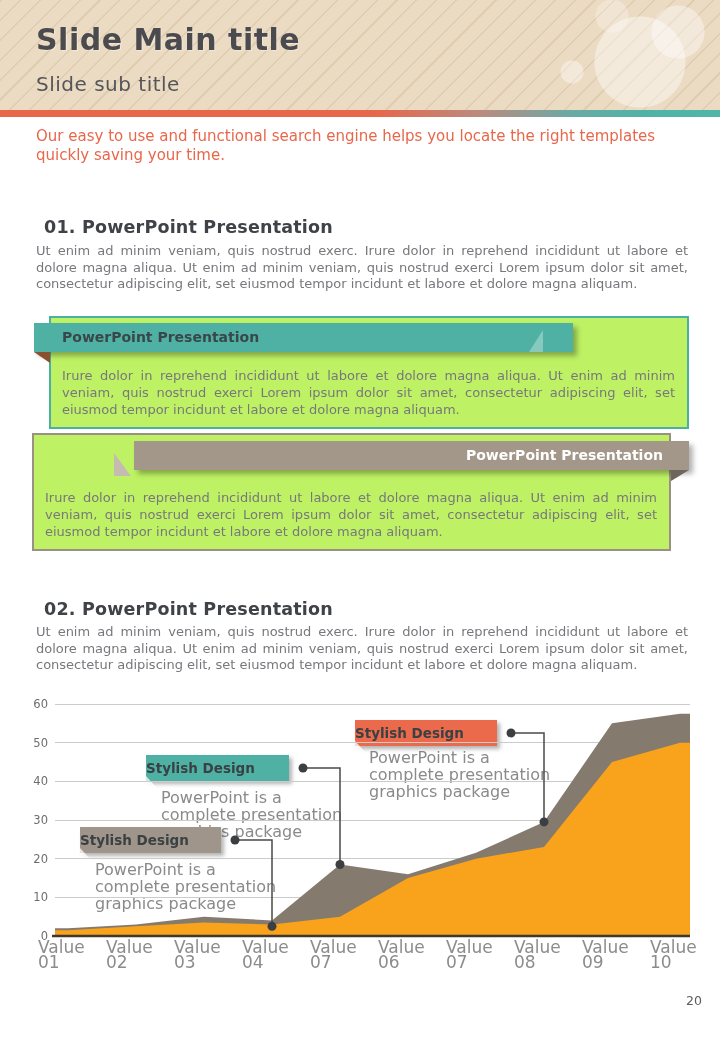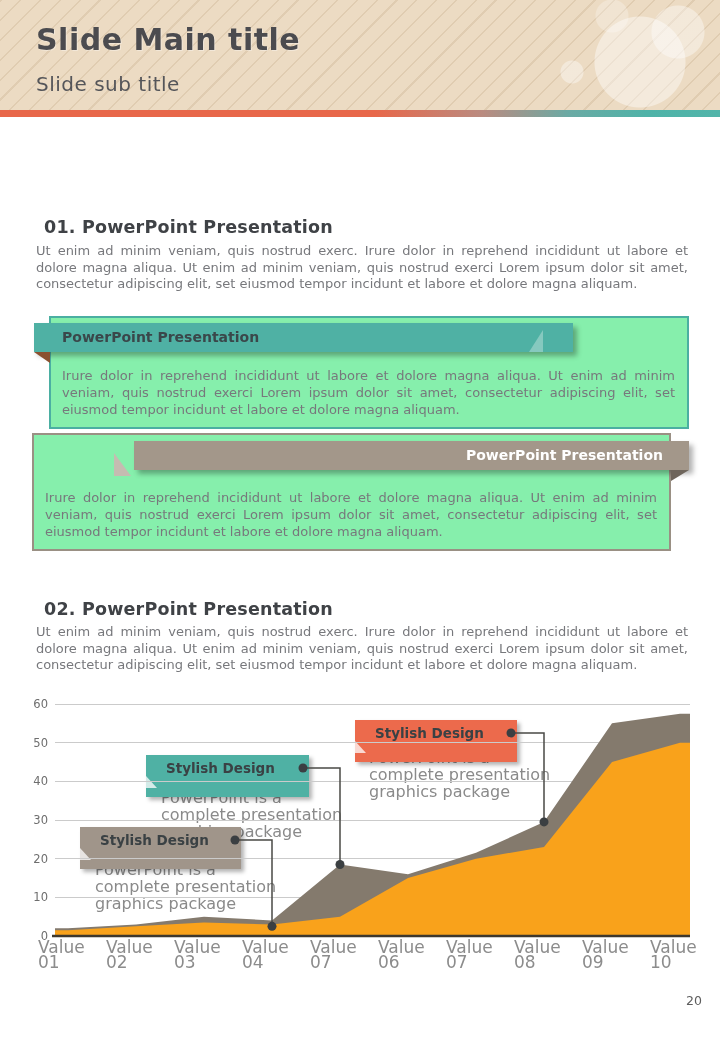--- a/index.html
+++ b/index.html
@@ -22,62 +22,63 @@
       background:linear-gradient(to right,#e8674a 0%,#e8674a 52%,#ba8b80 67%,#6aaaa4 79%,#4fb3a8 90%,#52b5aa 100%);}
 
   
   .intro{position:absolute;left:36px;top:127px;width:652px;font-size:15px;line-height:19px;color:#e8674a;}
   .sec-heading{position:absolute;left:44px;font-size:17.5px;font-weight:bold;color:#3f4246;letter-spacing:.2px;}
   .sec-body{position:absolute;left:36px;width:652px;font-size:13px;line-height:16.5px;color:#77787c;text-align:justify;}
   #h1{top:217px;} #b1{top:243px;}
   #h2{top:599px;} #b2{top:624px;}
 
   
-  .cbox{position:absolute;background:#86efac;}
+  .cbox{position:absolute;background:#bef264;}
   #cbox1{left:49px;top:316px;width:636px;height:109px;border:2px solid #4bafa2;}
   #cbox2{left:32px;top:433px;width:635px;height:114px;border:2px solid #9a9084;}
   .cbox .body{position:absolute;left:11px;right:12px;top:49px;font-size:13px;line-height:17px;text-align:justify;color:#77787c;}
   #cbox2 .body{top:54px;}
   .ribbon{position:absolute;height:29px;box-shadow:4px 4px 5px rgba(0,0,0,.30);font-weight:bold;font-size:14px;line-height:29px;}
   #ribbon1{left:-17px;top:5px;width:511px;background:#4fb1a4;color:#3a474a;padding-left:28px;}
   #ribbon2{right:-20px;top:6px;width:529px;background:#a3978a;color:#ffffff;text-align:right;padding-right:26px;}
   .fold{position:absolute;width:0;height:0;}
   #fold1{left:-17px;top:34px;border-top:11px solid #8a5130;border-left:16px solid transparent;}
   #curl1{left:478px;top:12px;border-bottom:22px solid #86c9bf;border-left:14px solid transparent;}
   #fold2{right:-20px;top:35px;border-top:11px solid #6e655b;border-right:18px solid transparent;}
   #curl2{left:-20px;top:12px;border-bottom:23px solid #c5bcb1;border-right:17px solid transparent;}
   .fold-in{position:absolute;}
 
   
   .chart{position:absolute;left:0;top:690px;width:720px;height:300px;}
   .chart svg{position:absolute;left:0;top:0;z-index:3;pointer-events:none;}
   .ytick{position:absolute;width:34px;text-align:right;font-size:11.5px;color:#6e6e6e;z-index:1;}
   .xlab{position:absolute;width:60px;text-align:left;font-size:17px;line-height:15px;color:#8c8c8c;top:250px;z-index:1;}
-  .badge{position:absolute;height:42px;z-index:2;font-weight:bold;font-size:13.5px;line-height:26px;
-         color:#3a4144;padding-left:20px;box-shadow:3px 3px 4px rgba(0,0,0,.30);}
+  .badge{position:absolute;height:26px;z-index:2;font-weight:bold;font-size:13.5px;line-height:26px;
+         color:#3a4144;padding-left:0;box-shadow:3px 3px 4px rgba(0,0,0,.30);}
   #badge-0{left:80px;top:137px;width:141px;background:#a0958a;}
   #badge-1{left:146px;top:65px;width:143px;background:#4fb1a4;}
   #badge-2{left:355px;top:30px;width:142px;background:#ec6a4c;}
   .badge .bcurl{position:absolute;left:0;top:21px;width:0;height:0;border-bottom:12px solid rgba(255,255,255,.75);border-right:11px solid transparent;}
   .desc{position:absolute;width:190px;font-size:16px;line-height:17px;color:#8a8a8a;z-index:1;}
   #desc-0{left:95px;top:171px;} #desc-1{left:161px;top:99px;} #desc-2{left:369px;top:59px;}
 
   .page-num{position:absolute;right:18px;top:993px;font-size:12.5px;color:#5d5d5d;}
 </style>
 </head>
 <body>
 
 <div id="page">
 
   <div class="header">
     <div class="main-title">Slide Main title</div>
     <div class="sub-title">Slide sub title</div>
   </div>
   <div class="accent-bar"></div>
 
+  <div class="intro">Our easy to use and functional search engine helps you locate the right templates quickly saving your time.</div>
 
   <div class="sec-heading" id="h1">01. PowerPoint Presentation</div>
   <div class="sec-body" id="b1">Ut enim ad minim veniam, quis nostrud exerc. Irure dolor in reprehend incididunt ut labore et dolore magna aliqua. Ut enim ad minim veniam, quis nostrud exerci  Lorem ipsum dolor sit amet, consectetur adipiscing elit, set eiusmod tempor incidunt et labore et dolore magna aliquam.</div>
 
   <div class="cbox" id="cbox1">
     <div class="ribbon" id="ribbon1">
       <span>PowerPoint Presentation</span>
     </div>
     <div class="fold" id="fold1"></div>
     <div class="fold" id="curl1"></div>

